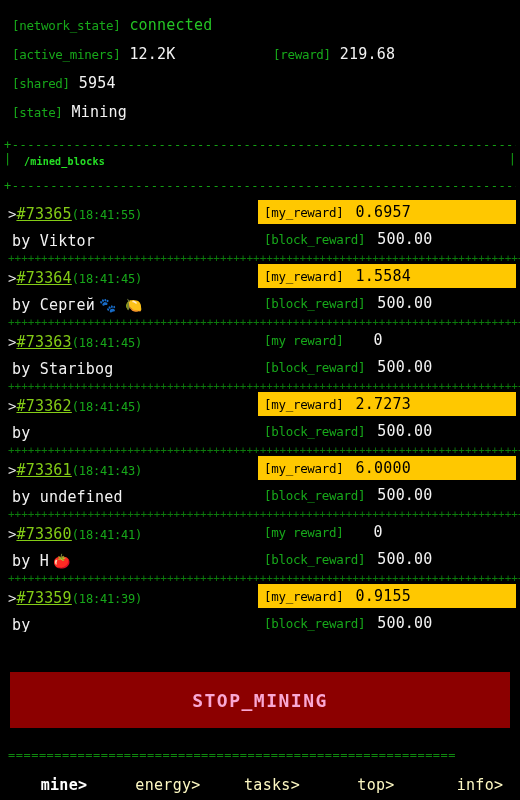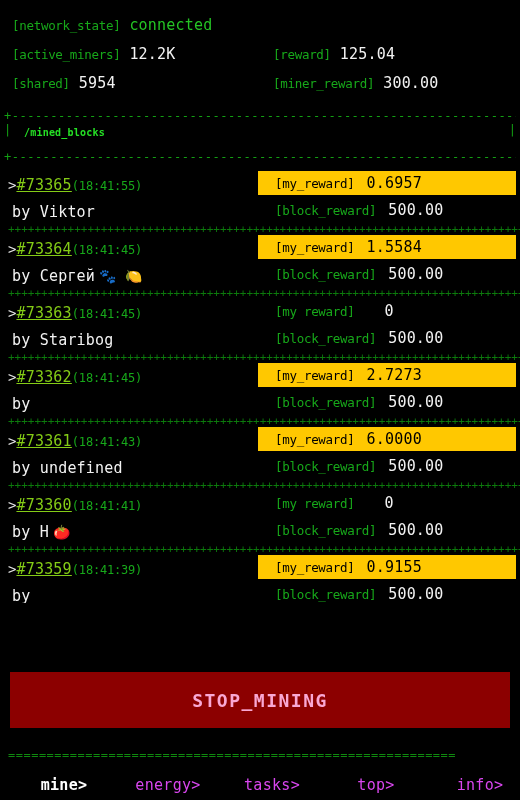--- a/index.html
+++ b/index.html
@@ -134,21 +134,21 @@
     letter-spacing: 0.2px;
   }
   .emoji { font-size: 14px; padding-left: 4px; }
 
   
   .reward-cell {
     display: flex;
     align-items: center;
     height: 24px;
     width: 100%;
-    padding-left: 17px;
+    padding-left: 6px;
     box-sizing: border-box;
   }
   .reward-cell.hl {
     background: #ffc800;
   }
   .reward-cell.hl .r-key {
     color: #000000;
     font-size: 12.5px;
     letter-spacing: -0.3px;
   }
@@ -217,21 +217,21 @@
     left: 12px;
     top: 770px;
     width: 520px;
     height: 30px;
     display: flex;
     align-items: center;
   }
   .nav-item {
     flex: 1;
     text-align: center;
-    color: #d946ef;
+    color: #fef9c3;
     font-size: 15px;
     letter-spacing: 0.3px;
   }
   .nav-item.active {
     color: #ffffff;
     font-weight: bold;
   }
 
   .clip-mask {
     position: absolute;
@@ -250,25 +250,28 @@
 </head>
 <body>
 
 <div class="stats">
     <div class="stat-row">
       <div class="stat-cell col-left"><span class="stat-key">[network_state]</span><span class="stat-val is-green">connected</span></div>
       <div class="stat-cell col-right"></div>
     </div>
     <div class="stat-row">
       <div class="stat-cell col-left"><span class="stat-key">[active_miners]</span><span class="stat-val">12.2K</span></div>
-      <div class="stat-cell col-right"><span class="stat-key">[reward]</span><span class="stat-val">125.04</span></div>
+      <div class="stat-cell col-right"><span class="stat-key">[reward]</span><span class="stat-val">219.68</span></div>
     </div>
     <div class="stat-row">
       <div class="stat-cell col-left"><span class="stat-key">[shared]</span><span class="stat-val">5954</span></div>
-      <div class="stat-cell col-right"><span class="stat-key">[miner_reward]</span><span class="stat-val">300.00</span></div>
+    </div>
+    <div class="stat-row">
+      <div class="stat-cell col-left"><span class="stat-key">[state]</span><span class="stat-val">Mining</span></div>
+      <div class="stat-cell col-right"></div>
     </div>
   </div>
 
 <div class="panel-box">
   <div class="box-edge top">+--------------------------------------------------------------------------------------------------+</div>
   <div class="box-side left">|</div>
   <div class="box-side right">|</div>
   <div class="panel-title">/mined_blocks</div>
   <div class="box-edge bottom">+--------------------------------------------------------------------------------------------------+</div>
 </div>

